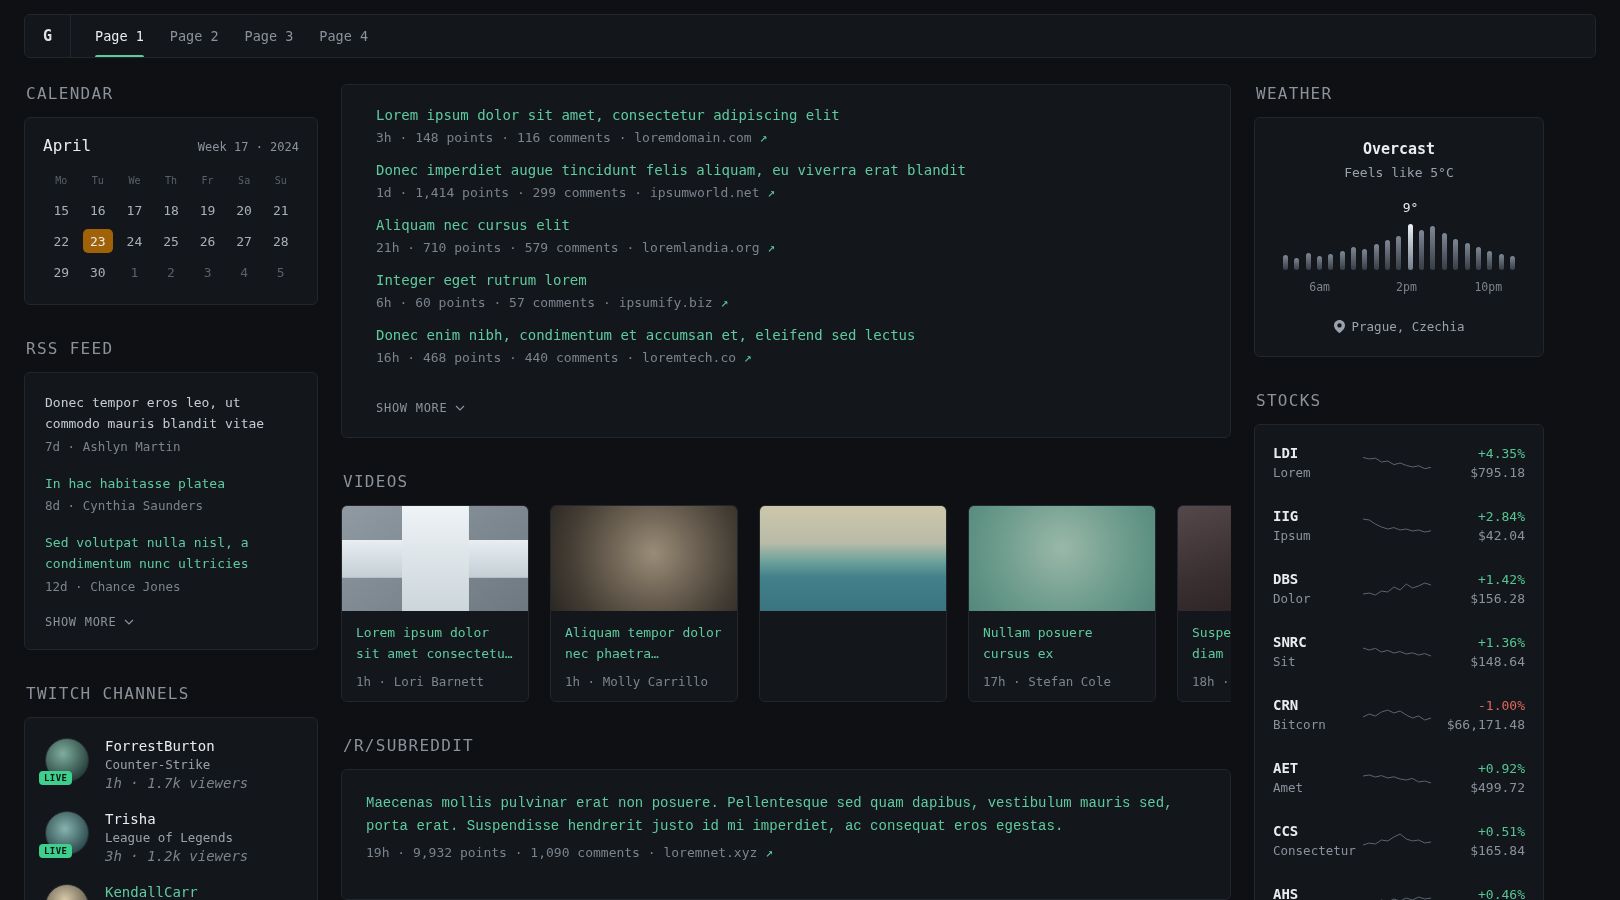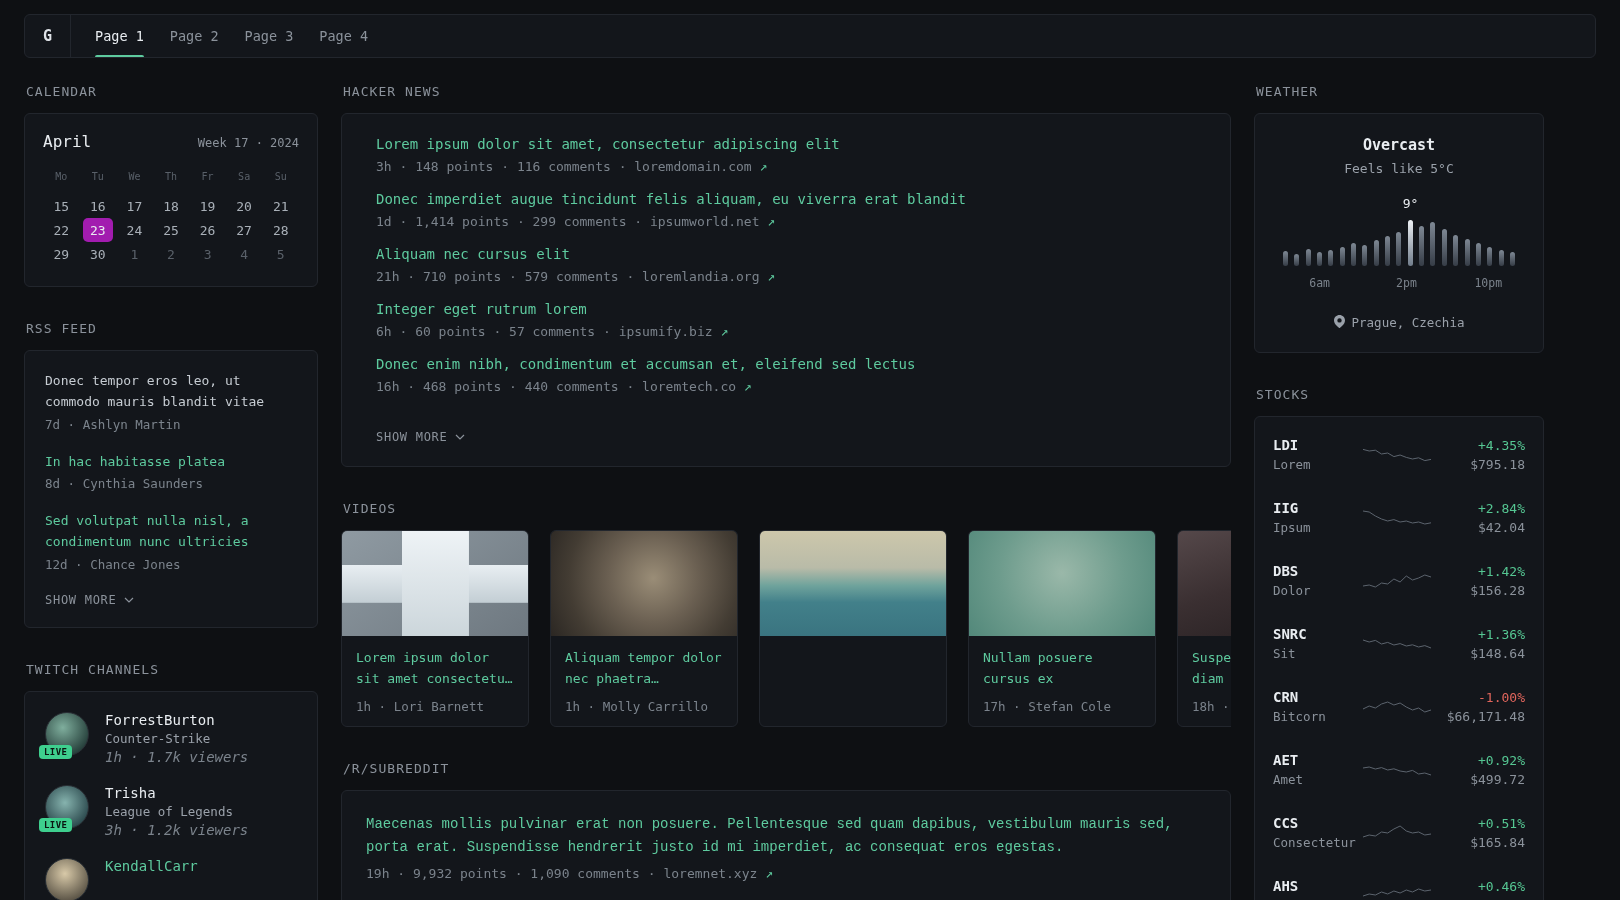--- a/index.html
+++ b/index.html
@@ -28,33 +28,33 @@
   .tabs{display:flex;gap:26px;padding:0 24px;}
   .tab{display:flex;align-items:center;position:relative;color:var(--muted);font-size:13.5px;cursor:pointer;white-space:nowrap;}
   .tab.active{color:#e9edf1;}
   .tab.active::after{content:"";position:absolute;left:0;right:0;bottom:0;height:2px;background:var(--accent);border-radius:2px 2px 0 0;}
   
   .columns{display:flex;gap:23px;padding:26px 76px 0 24px;align-items:flex-start;}
   .col-left{width:294px;flex:none;}
   .col-mid{flex:1;min-width:0;}
   .col-right{width:290px;flex:none;}
   .section{margin-bottom:34px;}
-  .sec-title{font-size:13px;font-weight:normal;letter-spacing:.08em;color:var(--muted);margin:0 0 14px 2px;}
+  .sec-title{font-size:16px;font-weight:normal;letter-spacing:.08em;color:var(--muted);margin:0 0 14px 2px;}
   .card{background:var(--card);border:1px solid var(--border);border-radius:6px;}
   
   .cal-card{padding:18px 18px 20px;}
   .cal-head{display:flex;justify-content:space-between;align-items:baseline;}
   .cal-month{font-size:16px;color:#e9edf1;}
   .cal-meta{font-size:12px;color:var(--muted);padding-left:27px;}
   .cal-grid{display:grid;grid-template-columns:repeat(7,1fr);justify-items:center;}
   .cal-dow{margin-top:20px;}
   .dow{font-size:10px;color:var(--faint);}
-  .cal-days{margin-top:12px;}
+  .cal-days{margin-top:12px;row-gap:7px;}
   .day{width:30px;height:24px;display:flex;align-items:center;justify-content:center;font-size:13px;color:#a9b0b8;border-radius:5px;}
-  .day.selected{background:#a21caf;color:#e9edf1;}
+  .day.selected{background:#a16207;color:#e9edf1;}
   .day.outside{color:var(--faint);}
   
   .rss-card{padding:20px;}
   .feed-item{margin-bottom:20px;}
   .feed-title{color:var(--accent);font-size:13px;line-height:1.6;cursor:pointer;}
   .feed-title.visited{color:#c6ccd2;}
   .feed-meta{color:var(--dim);font-size:12.5px;margin-top:4px;}
   .show-more{display:inline-flex;align-items:center;gap:7px;color:var(--muted);font-size:12px;letter-spacing:.06em;cursor:pointer;}
   .chev{width:10px;height:6px;}
   
@@ -100,21 +100,21 @@
   .weather-card{padding:22px 20px;text-align:center;}
   .w-cond{font-size:15px;font-weight:bold;color:#e9edf1;}
   .w-feels{font-size:13px;color:#9aa1aa;margin-top:7px;}
   .wchart-wrap{position:relative;margin-top:42px;padding:0 8px;}
   .wchart{display:flex;align-items:flex-end;justify-content:space-between;height:48px;}
   .wbar{width:5px;border-radius:3px;background:linear-gradient(180deg,#7e8894 0%,#39404a 95%);}
   .wbar.hl{background:linear-gradient(180deg,#eef2f6 0%,#707c8a 100%);}
   .w-temp{position:absolute;top:-22px;transform:translateX(-50%);font-size:13px;color:#e9edf1;}
   .w-times{position:relative;height:15px;margin-top:10px;}
   .w-time{position:absolute;transform:translateX(-50%);font-size:11.5px;color:var(--dim);}
-  .w-loc{margin-top:24px;display:flex;justify-content:center;gap:7px;color:#9aa1aa;font-size:12.5px;}
+  .w-loc{margin-top:24px;display:flex;align-items:center;justify-content:center;gap:7px;color:#9aa1aa;font-size:12.5px;}
   .pin{width:11px;height:13px;fill:#9aa1aa;}
   
   .stocks-card{padding:6px 18px;}
   .stock-row{display:flex;align-items:center;height:63px;cursor:pointer;}
   .stock-left{width:88px;flex:none;}
   .stock-sym{font-size:14px;font-weight:bold;color:#e9edf1;}
   .stock-name{font-size:12.5px;color:var(--muted);margin-top:4px;min-height:15px;}
   .spark{width:70px;height:26px;flex:none;margin:0 auto;}
   .stock-right{width:92px;flex:none;text-align:right;}
   .stock-chg{font-size:13px;}
@@ -276,21 +276,20 @@
             </div>
           </div>
         </div>
     </section>
 
   </aside>
 
   <main class="col-mid">
 
     <section class="section">
-      <h2 class="sec-title">HACKER NEWS</h2>
       <div class="card hn-card">
         <div>
 
             <div class="hn-item">
               <div class="hn-title">Lorem ipsum dolor sit amet, consectetur adipiscing elit</div>
               <div class="hn-meta">
                 <span>3h · 148 points · 116 comments · </span><a class="domain"><span>loremdomain.com</span> <span class="ext">↗</span></a>
               </div>
             </div>
 

